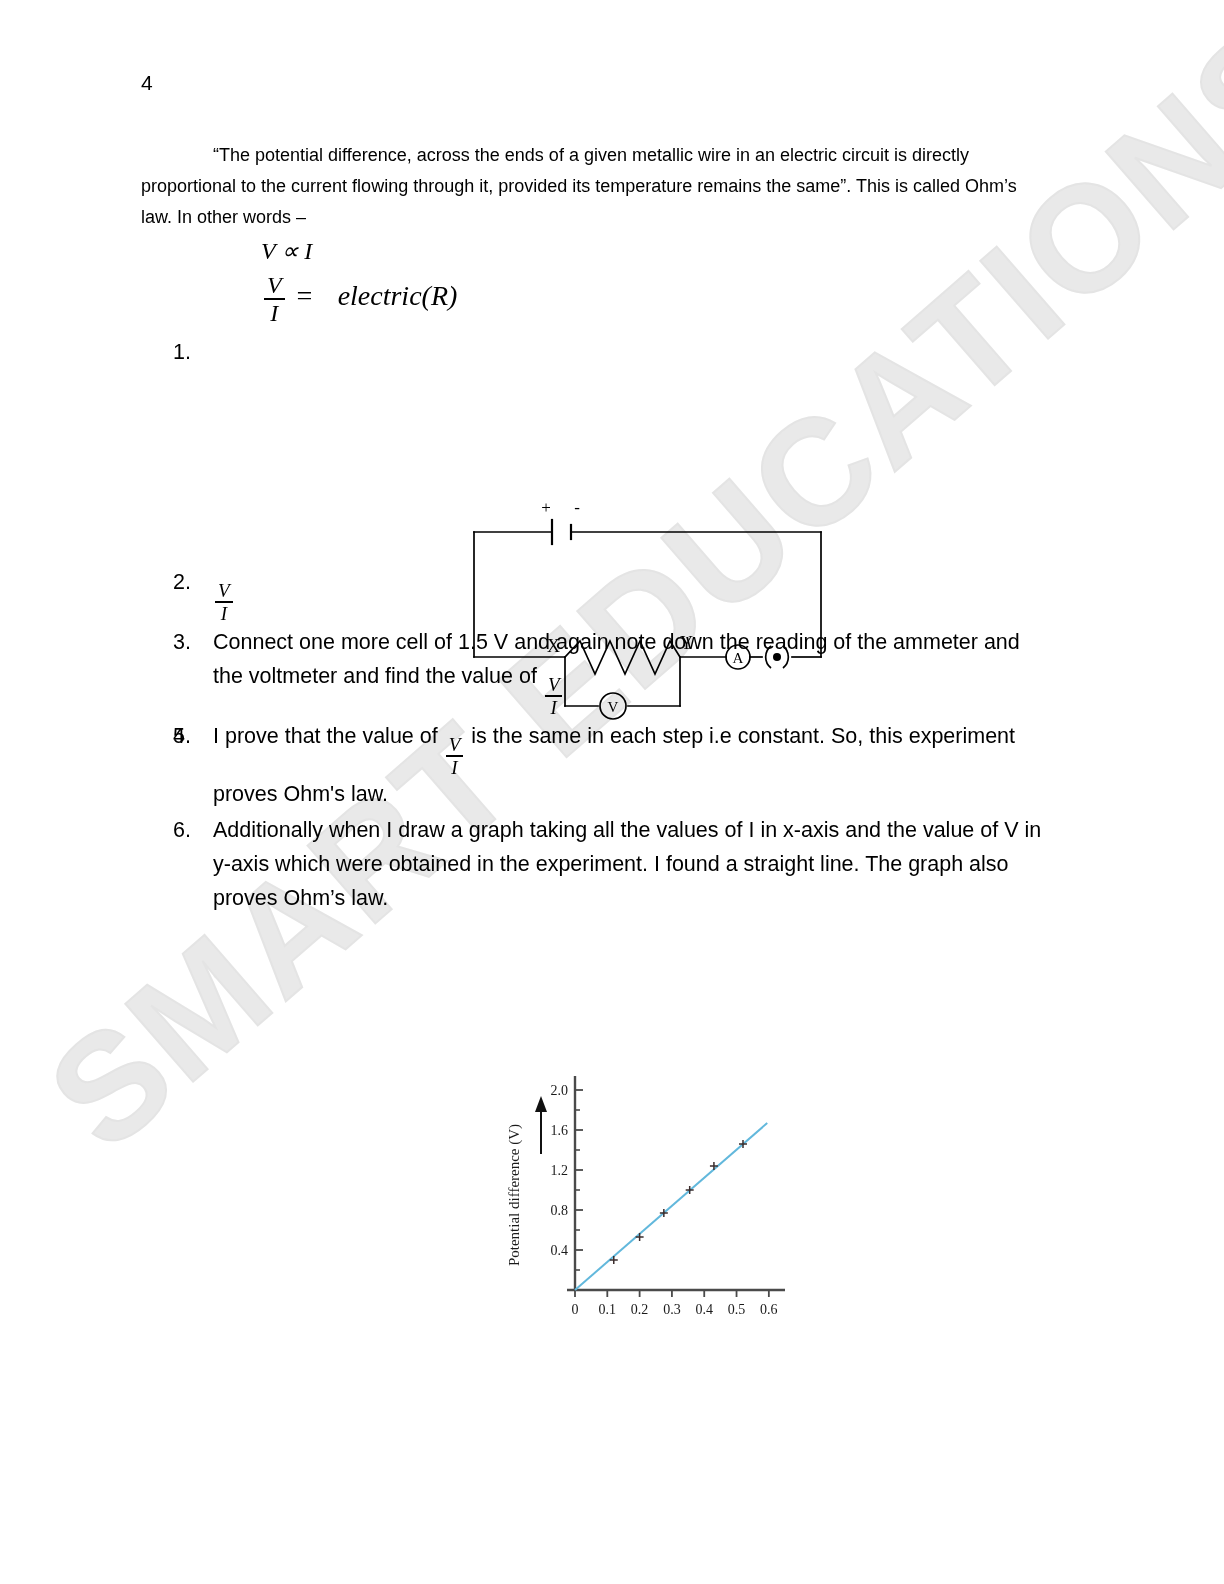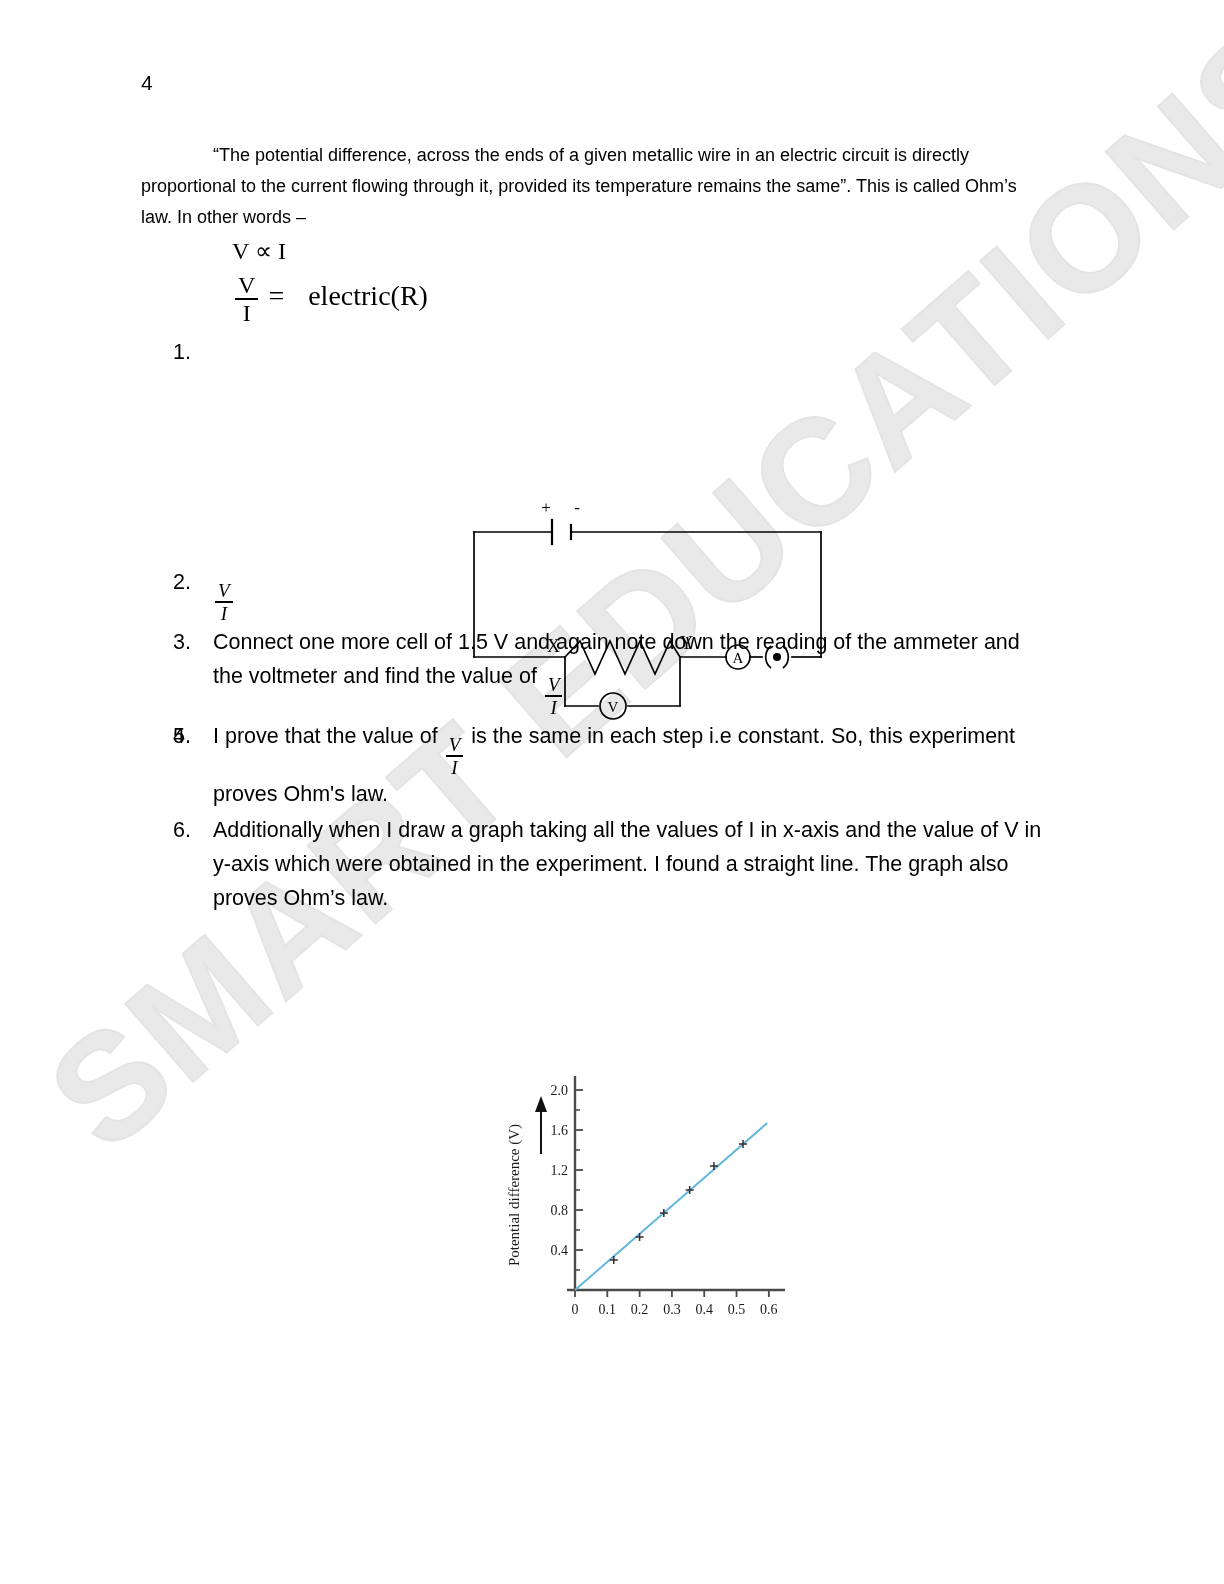--- a/index.html
+++ b/index.html
@@ -68,22 +68,23 @@
     font-size: 18px;
     line-height: 31px;
     text-align: left;
     margin: 0;
   }
   .body-par .indent { display: inline-block; width: 72px; }
 
   
   .math-block {
     margin-top: 4px;
-    margin-left: 91px;
+    margin-left: 120px;
     font-family: "Liberation Serif", serif;
+    font-style: italic;
   }
   .math-line {
     font-size: 24px;
     line-height: 28px;
     white-space: nowrap;
   }
   .math-line.big { font-size: 28px; }
   .frac {
     display: inline-flex;
     flex-direction: column;

